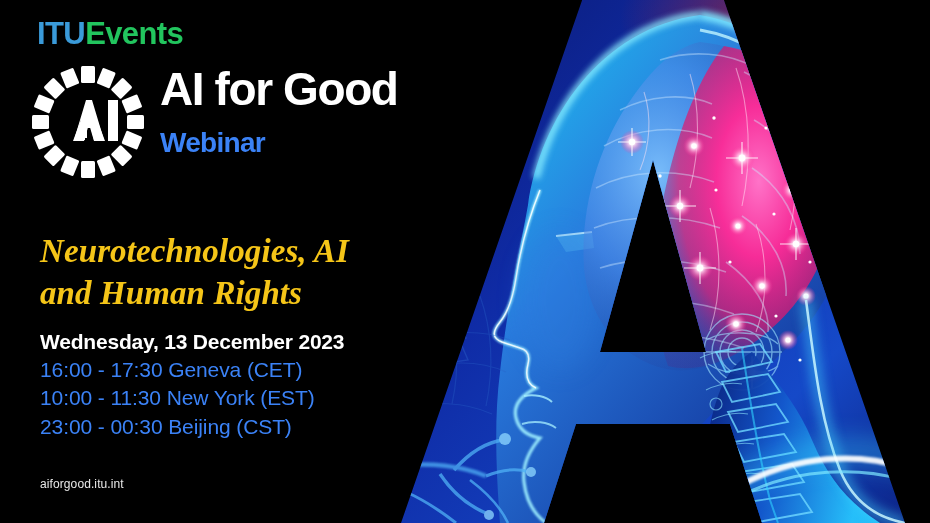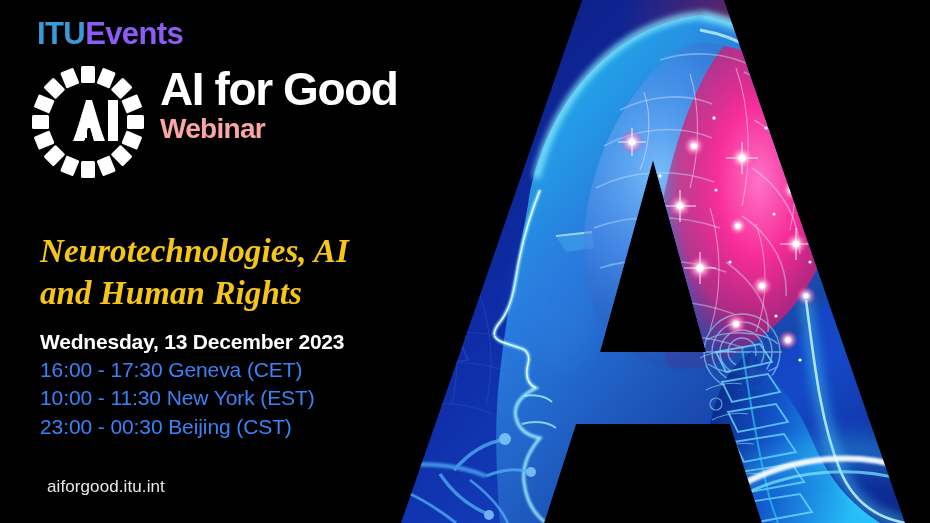--- a/index.html
+++ b/index.html
@@ -41,21 +41,21 @@
     position: absolute;
     left: 37px;
     top: 18px;
     font-size: 31px;
     font-weight: bold;
     letter-spacing: -0.6px;
     line-height: 1;
     white-space: nowrap;
   }
   #itu-events .itu { color: #3a9ad9; }
-  #itu-events .events { color: #8b5cf6; }
+  #itu-events .events { color: #22c55e; }
 
   
   #logo-block {
     position: absolute;
     left: 30px;
     top: 64px;
     width: 410px;
     height: 115px;
   }
   #ai-mark {
@@ -74,26 +74,26 @@
   }
   #brand-main {
     color: #ffffff;
     font-size: 46px;
     font-weight: bold;
     letter-spacing: -1.4px;
     line-height: 1.04;
     white-space: nowrap;
   }
   #brand-sub {
-    color: #fca5a5;
+    color: #3b82f6;
     font-size: 28px;
     font-weight: bold;
     letter-spacing: -0.7px;
     line-height: 1.1;
-    margin-top: 0;
+    margin-top: 14px;
     white-space: nowrap;
   }
 
   
   #event-title {
     position: absolute;
     left: 40px;
     top: 231px;
     width: 400px;
     color: #f5c518;
@@ -129,24 +129,23 @@
     line-height: 1.36;
     white-space: nowrap;
   }
 
   
   #site-url {
     position: absolute;
     left: 40px;
     top: 477px;
     color: #e8e8e8;
-    font-size: 17px;
+    font-size: 12px;
     letter-spacing: 0.1px;
     white-space: nowrap;
-    margin-left: 7px;
   }
 </style>
 </head>
 <body>
 
 <div id="poster">
 
   <svg id="artwork" viewBox="0 0 930 523" width="930" height="523" xmlns="http://www.w3.org/2000/svg">
     <defs>
 

